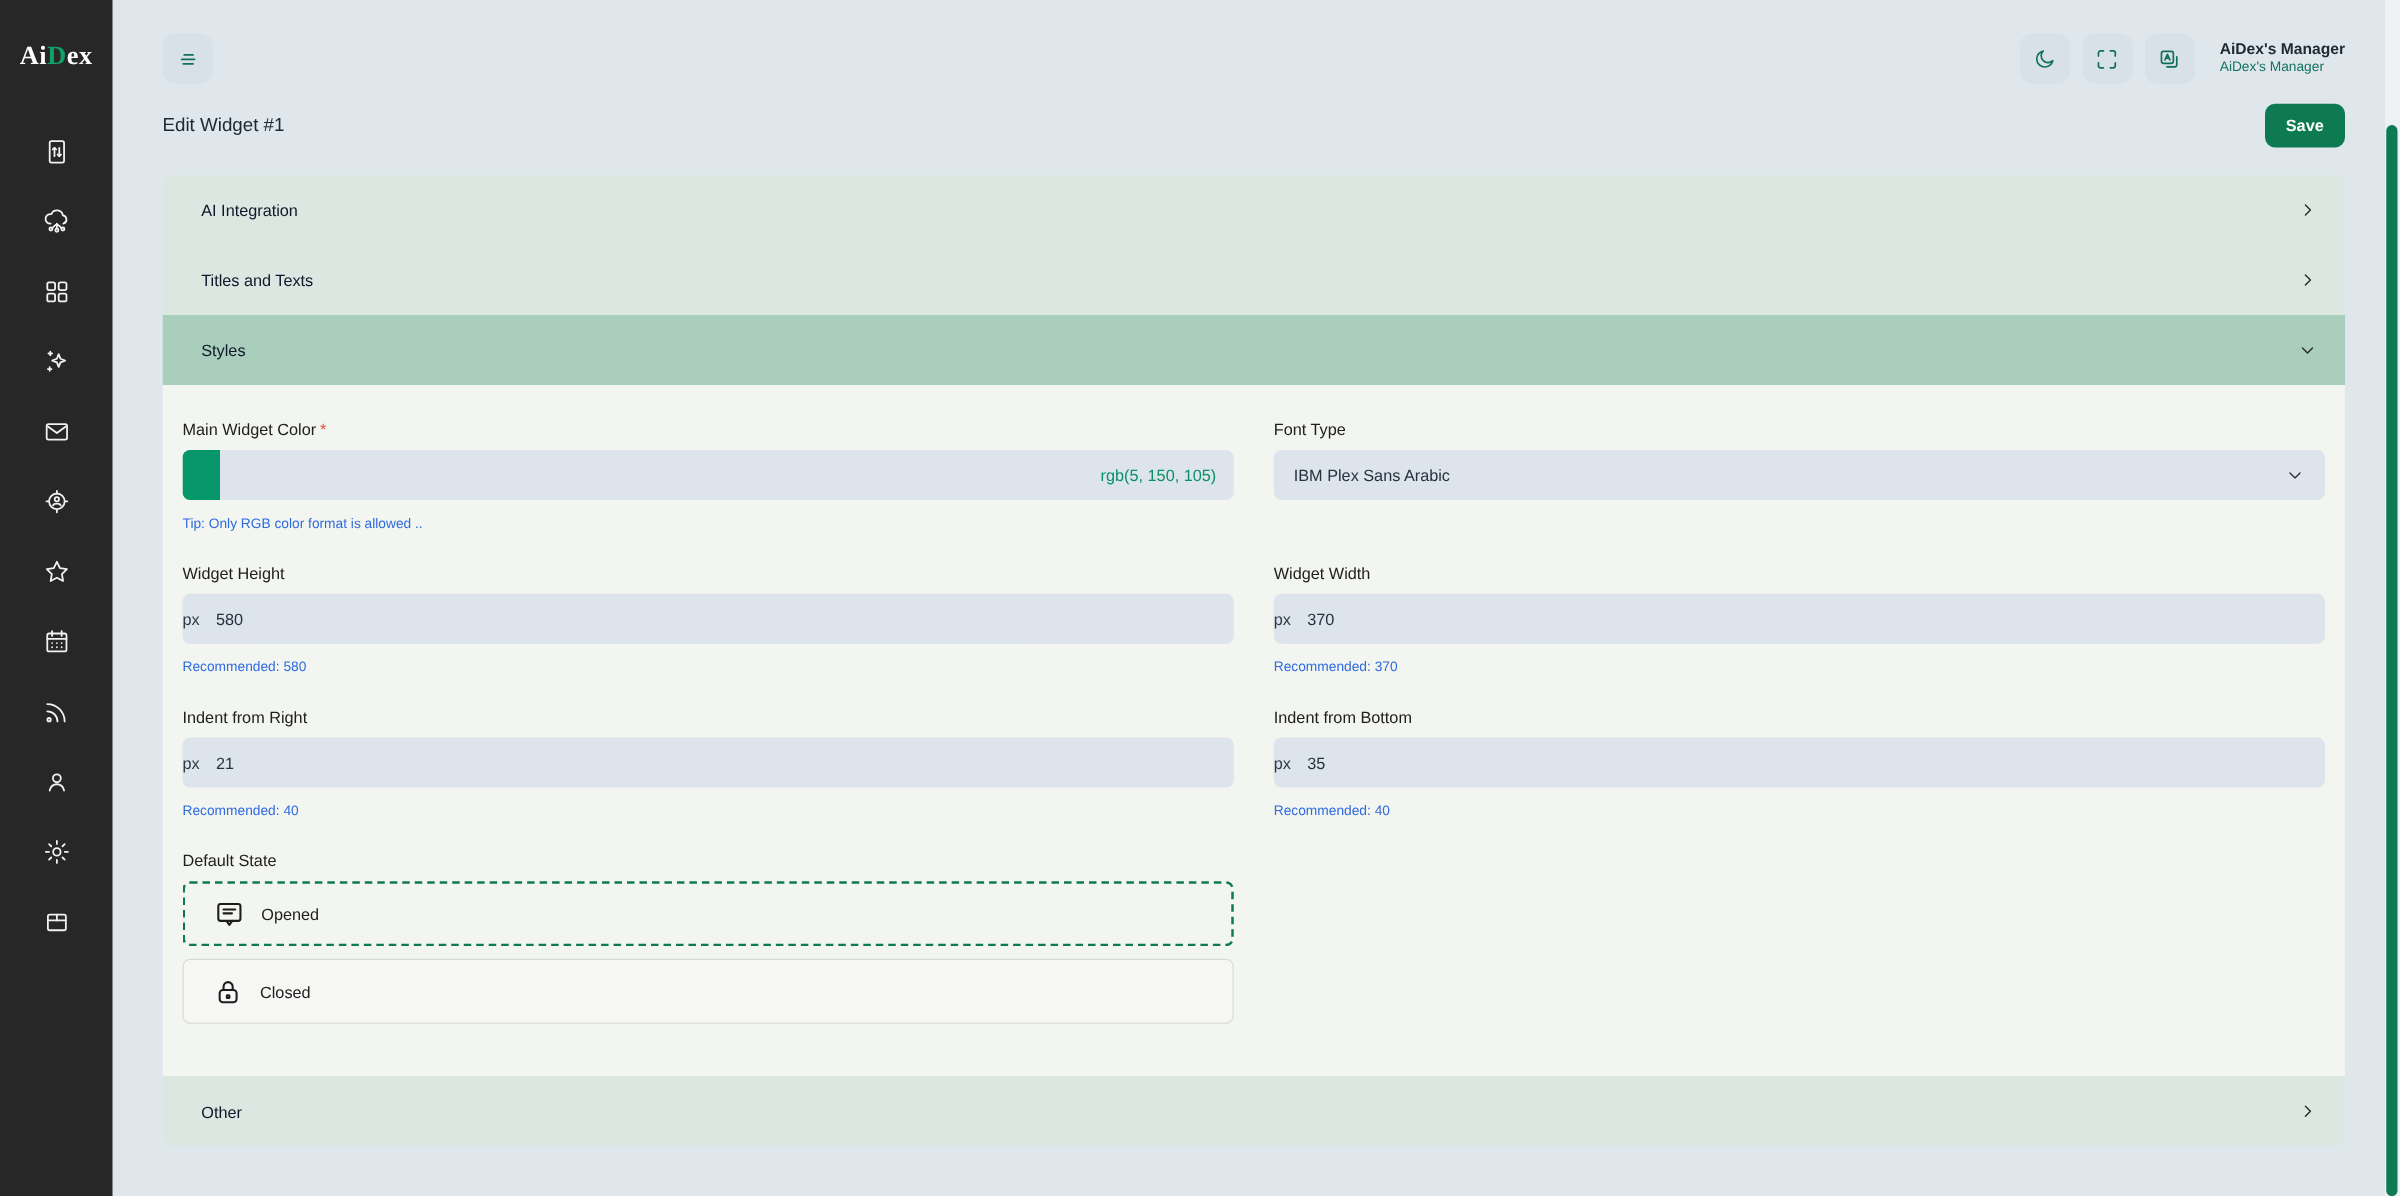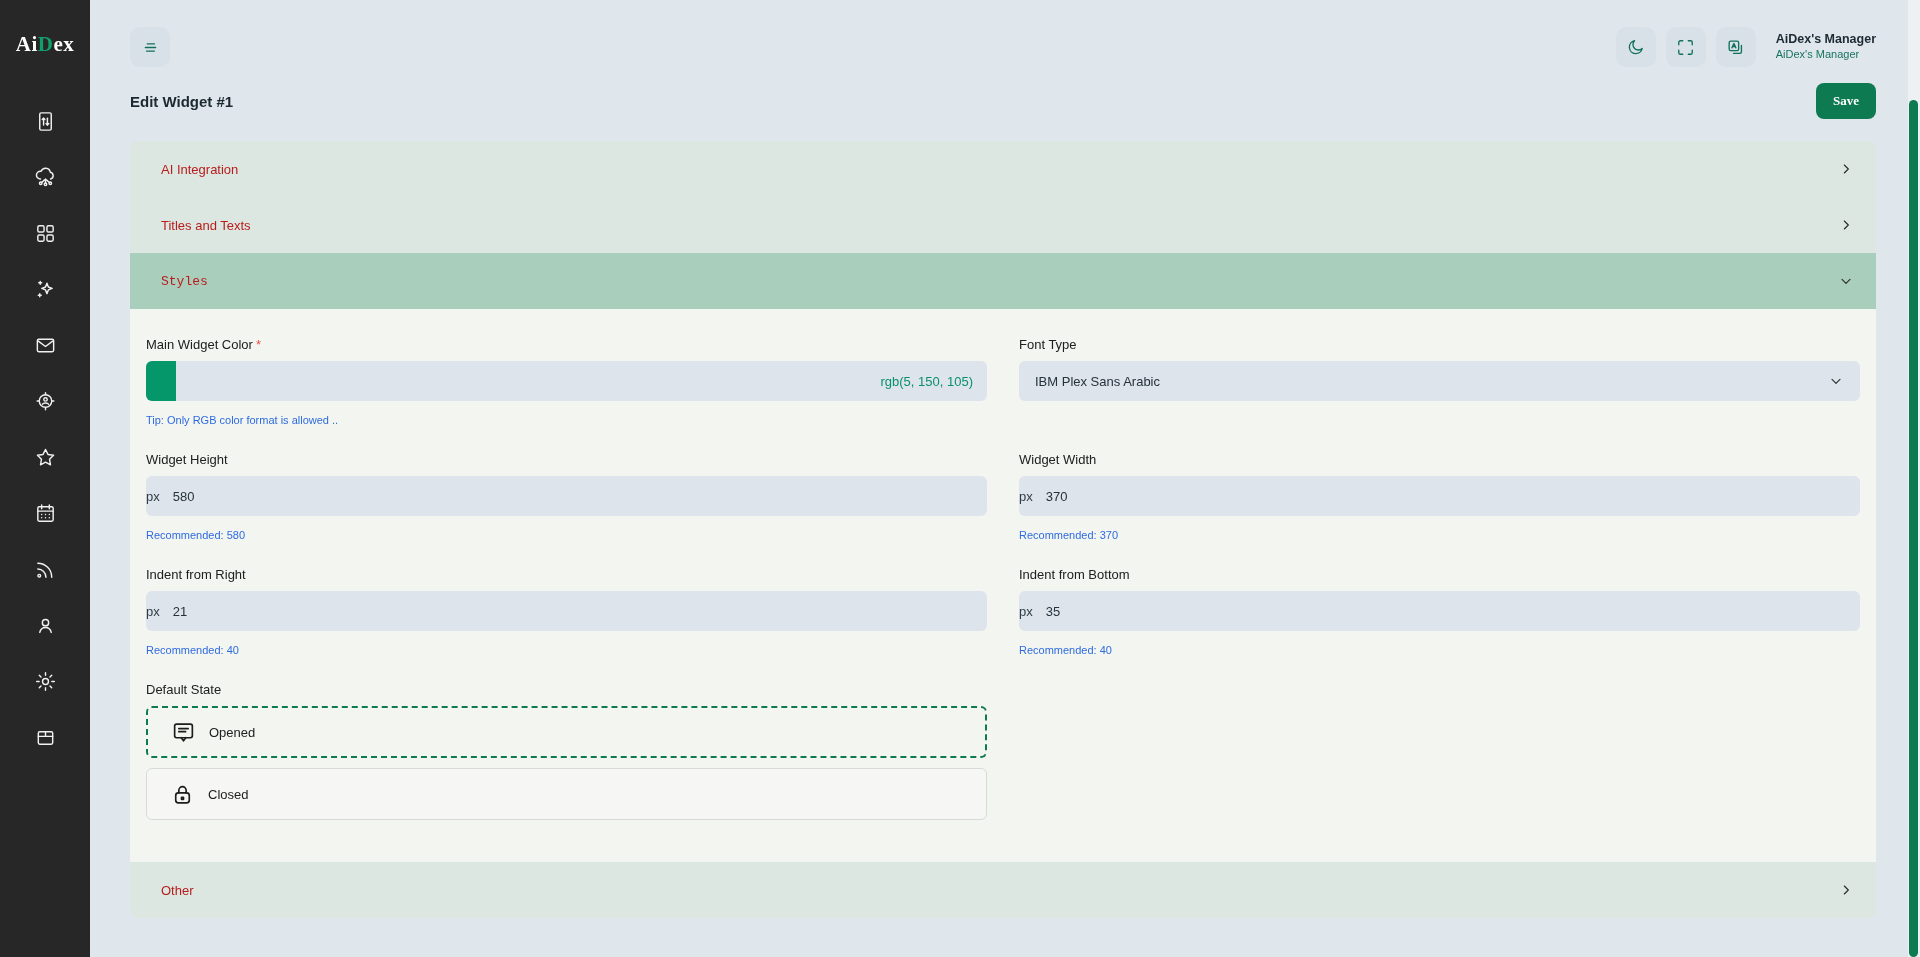--- a/index.html
+++ b/index.html
@@ -32,35 +32,35 @@
     width:40px; height:40px; border-radius:10px; background:#d8e1e8; border:none;
     display:flex; align-items:center; justify-content:center; cursor:pointer;
   }
   .icon-btn svg { width:19px; height:19px; stroke:#11705a; fill:none; stroke-width:1.7; stroke-linecap:round; stroke-linejoin:round; }
   .topbar-right { display:flex; align-items:center; gap:10px; }
   .user-block { margin-left:10px; line-height:1.25; }
   .user-name { font-size:12.5px; font-weight:bold; color:#1d2a32; }
   .user-role { font-size:11px; color:#17745e; }
 
   .title-row { margin-top:16px; display:flex; align-items:center; justify-content:space-between; }
-  .page-title { font-size:15px; font-weight:bold; color:#1c2930; }
+  .page-title { font-size:15px; font-weight:normal; color:#1c2930; }
   .save-btn {
     background:#0e7a52; color:#fff; border:none; border-radius:8px;
-    font-family:Liberation Serif, serif; font-size:13px; font-weight:bold;
+    font-family:Liberation Sans, sans-serif; font-size:13px; font-weight:bold;
     padding:10px 17px; cursor:pointer;
   }
 
   
   .accordion { margin-top:22px; border-radius:8px; overflow:hidden; }
   .acc-header {
     height:56px; background:#dbe7e0; cursor:pointer;
     display:flex; align-items:center; justify-content:space-between;
-    padding:0 22px 0 31px; font-size:13px; color:#b91c1c;
-  }
-  .acc-header.expanded { background:#a9cebc;font-family:Liberation Mono, monospace; }
+    padding:0 22px 0 31px; font-size:13px; color:#0f172a;
+  }
+  .acc-header.expanded { background:#a9cebc; }
   .acc-header svg { width:16px; height:16px; stroke:#2a2a2a; fill:none; stroke-width:1.7; stroke-linecap:round; stroke-linejoin:round; }
 
   .panel { background:#f3f5f1; padding:28px 16px 42px; }
   .grid { display:grid; grid-template-columns:1fr 1fr; column-gap:32px; }
   .field { margin-bottom:26px; }
   .field-label { font-size:13px; color:#202020; display:block; margin-bottom:9px; }
   .req { color:#e25443; margin-left:3px; }
 
   .control {
     height:40px; background:#dde4ec; border-radius:6px;

